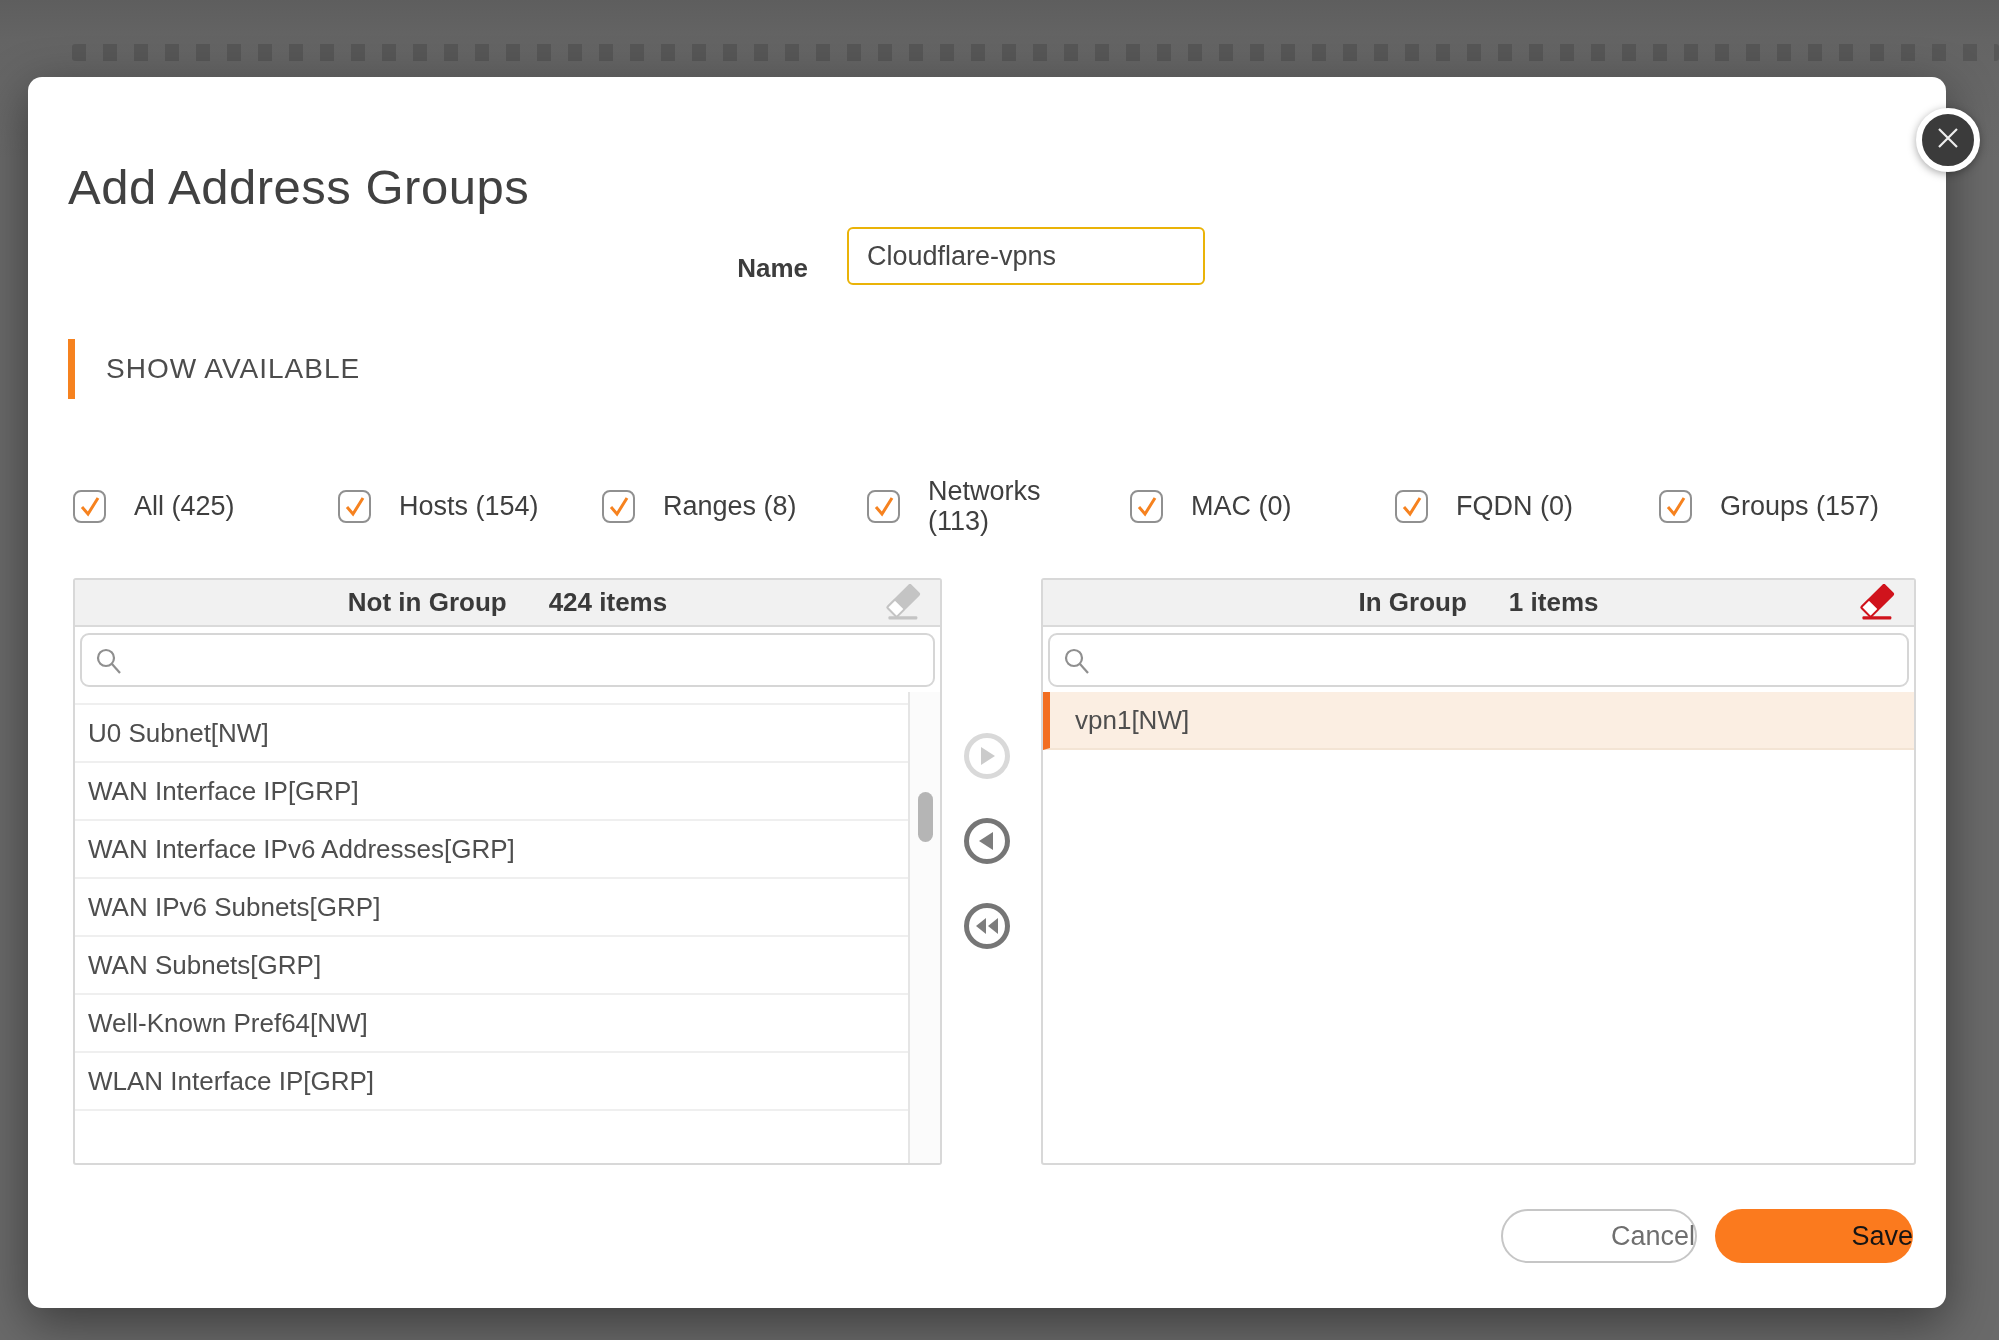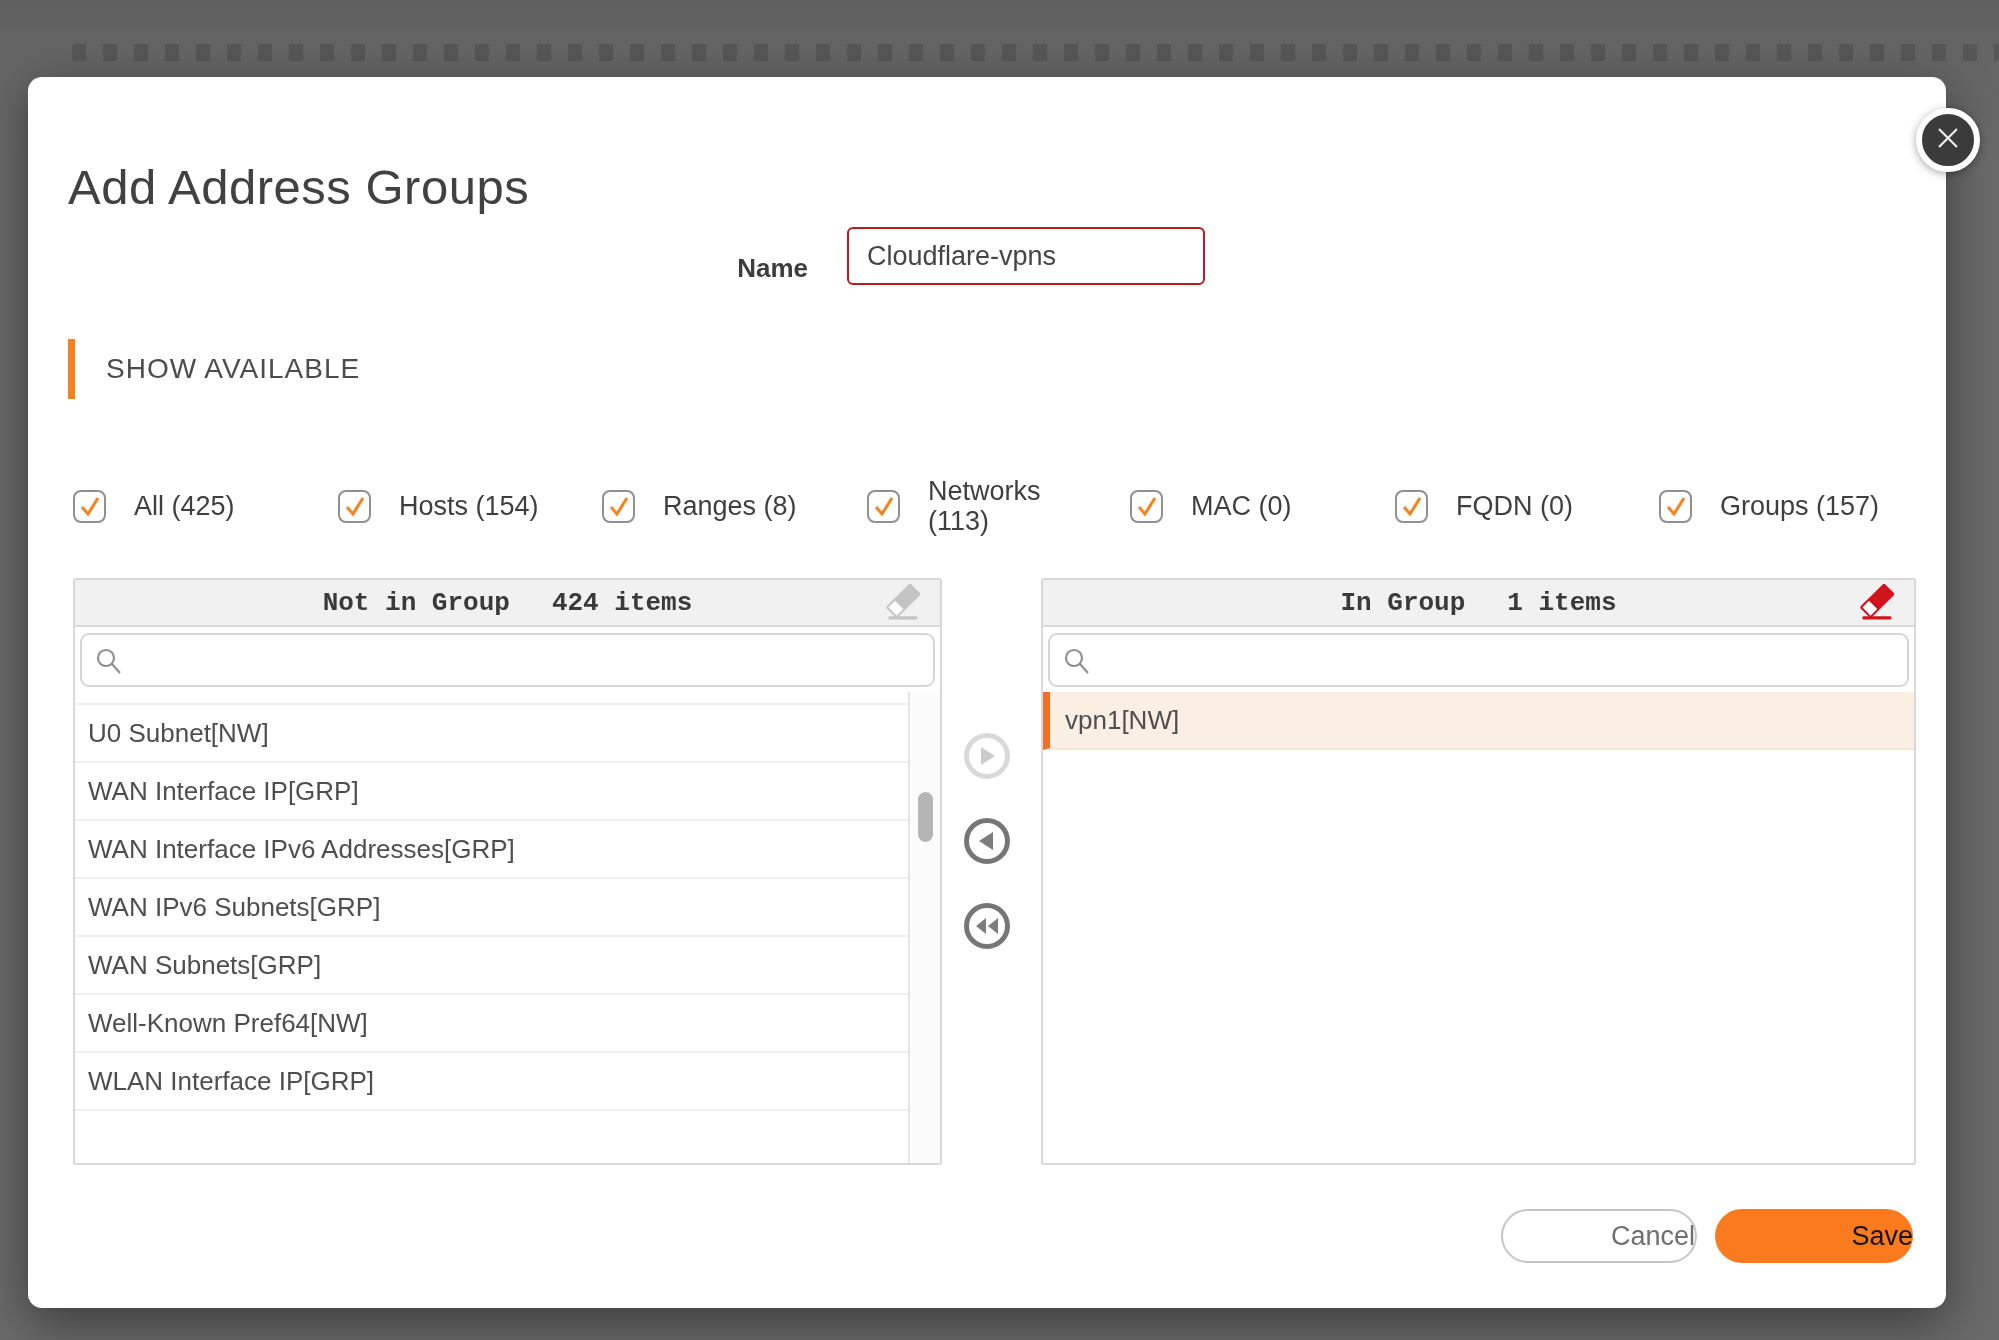--- a/index.html
+++ b/index.html
@@ -23,21 +23,21 @@
     display:flex; align-items:center; justify-content:center; cursor:pointer;
     box-shadow:0 2px 8px rgba(0,0,0,.35); }
 
   .title { position:absolute; left:40px; top:82px; font-size:49px; font-weight:500;
     color:#414141; letter-spacing:.5px; }
 
   
   .name-label { position:absolute; left:650px; top:163px; width:130px; text-align:right;
     font-size:26px; font-weight:bold; color:#3d3d3d; line-height:56px; }
   .name-input { position:absolute; left:819px; top:150px; width:358px; height:58px;
-    border:2px solid #b91c1c; border-radius:6px; font-size:27px; color:#454545;
+    border:2px solid #eab308; border-radius:6px; font-size:27px; color:#454545;
     padding:0 18px; outline:none; font-family:"Liberation Sans", sans-serif; background:#fff; }
 
   
   .section-bar { position:absolute; left:40px; top:262px; width:7px; height:60px; background:#f6821f; }
   .section-title { position:absolute; left:78px; top:262px; height:60px; line-height:60px;
     font-size:28px; color:#4c4c4c; letter-spacing:1px; }
 
   
   .filters { position:absolute; left:0; top:396px; width:1918px; height:66px; }
   .filter { position:absolute; height:66px; display:flex; align-items:center; gap:28px; cursor:pointer; }
@@ -45,36 +45,36 @@
     background:#fff; display:flex; align-items:center; justify-content:center; flex:0 0 auto; }
   .filter-label { font-size:27px; color:#3f3f3f; line-height:30px; }
 
   
   .panel { position:absolute; top:501px; height:587px; border:2px solid #d8d8d8;
     border-radius:3px; background:#fff; display:flex; flex-direction:column; }
   .panel.left  { left:45px;  width:869px; }
   .panel.right { left:1013px; width:875px; }
   .panel-header { height:47px; background:#f1f1f1; border-bottom:2px solid #dadada;
     display:flex; align-items:center; justify-content:center; gap:42px; position:relative; flex:0 0 auto; }
-  .panel-header .ph-title, .panel-header .ph-count { font-size:26px; font-weight:bold; color:#3a3a3a;font-family:Liberation Mono, monospace; }
+  .panel-header .ph-title, .panel-header .ph-count { font-size:26px; font-weight:bold; color:#3a3a3a; }
   .eraser-btn { position:absolute; right:16px; top:4px; width:40px; height:40px; cursor:pointer; }
 
   .search-area { padding:6px 5px 5px 5px; flex:0 0 auto; position:relative; }
   .search-input { width:100%; height:54px; border:2px solid #d6d6d6; border-radius:9px;
     font-size:26px; color:#444; padding:0 16px 0 58px; outline:none; background:#fff;
     font-family:"Liberation Sans", sans-serif; }
   .search-icon { position:absolute; left:20px; top:20px; }
 
   .list { flex:1 1 auto; position:relative; overflow:hidden; }
   .list-rows { position:absolute; left:0; top:0; right:32px; bottom:0; }
   .list.no-gutter .list-rows { right:0; }
   .row { height:58px; display:flex; align-items:center; padding-left:13px;
     border-bottom:2px solid #efefef; font-size:26px; color:#4e4e4e; cursor:pointer; background:#fff; }
   .row.partial { height:13px; }
-  .row.selected { background:#fbeee2; border-left:7px solid #f26e21; padding-left:15px;
+  .row.selected { background:#fbeee2; border-left:7px solid #f26e21; padding-left:25px;
     border-bottom:2px solid #f3e4d4; }
 
   .gutter { position:absolute; right:0; top:0; bottom:0; width:32px;
     background:#fbfbfb; border-left:2px solid #e5e5e5; }
   .thumb { position:absolute; left:8px; top:100px; width:15px; height:50px;
     background:#b5b5b5; border-radius:8px; cursor:pointer; }
 
   
   .transfer { position:absolute; left:914px; top:501px; width:100px; height:587px; }
   .circle-btn { position:absolute; left:22px; width:46px; height:46px; border-radius:50%;

